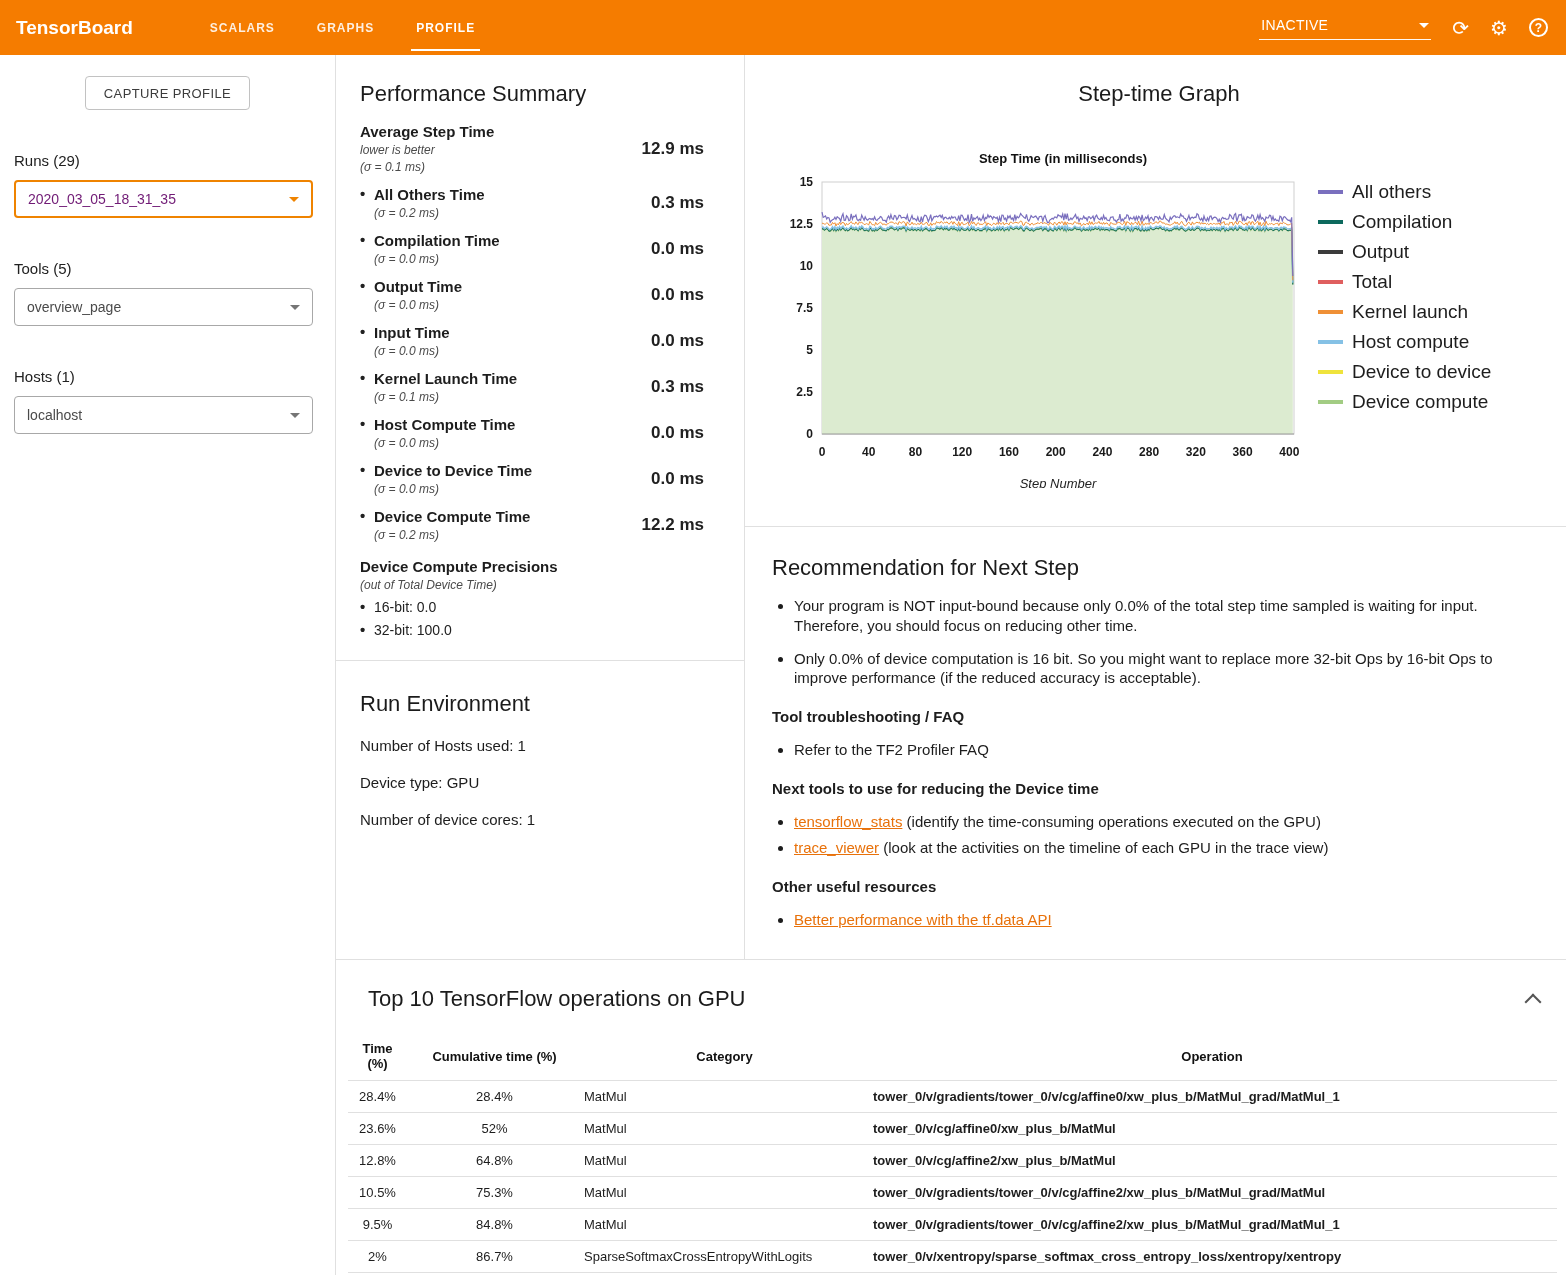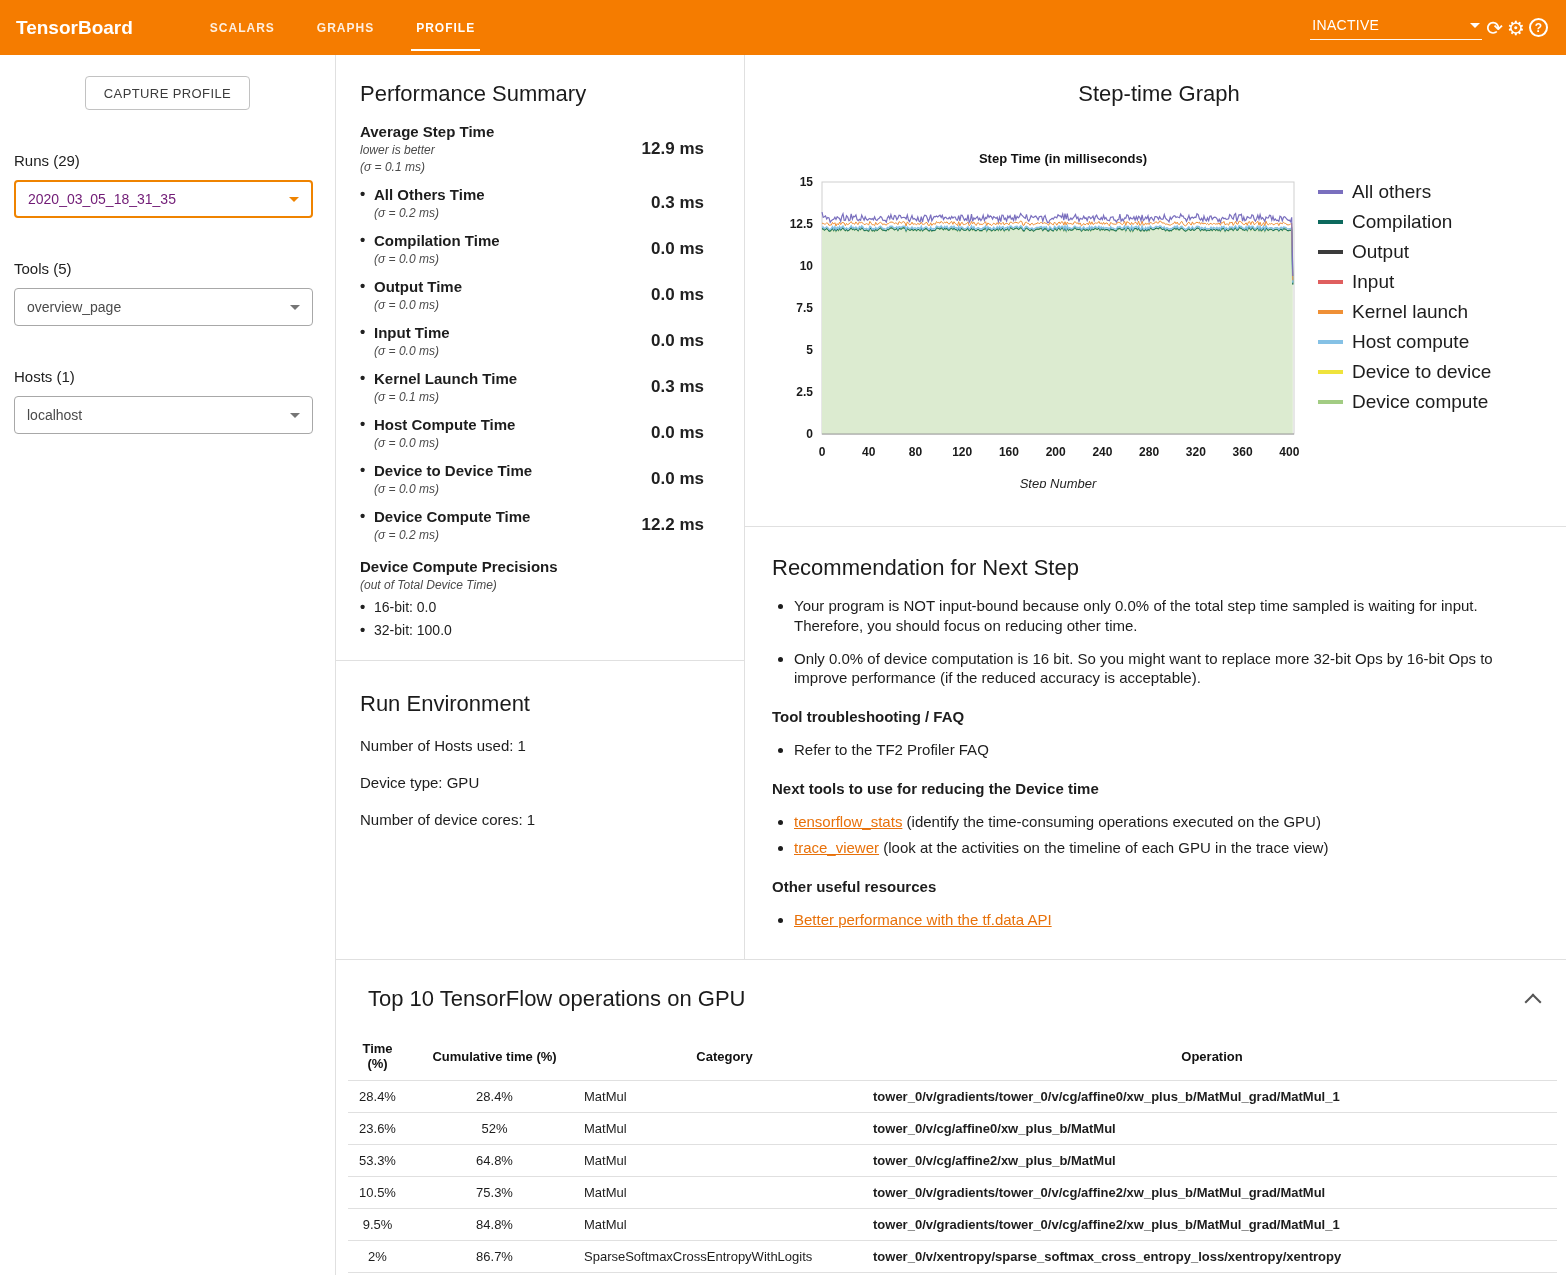--- a/index.html
+++ b/index.html
@@ -10,21 +10,21 @@
   .toolbar { height: 55px; background: #f57c00; display: flex; align-items: center;
     padding: 0 18px 0 16px; color: #fff; }
   .tb-title { font-size: 19px; font-weight: 700; margin-right: 56px; }
   .tabs { display: flex; height: 100%; }
   .tab { display: flex; align-items: center; padding: 0 21px; font-size: 12px;
     letter-spacing: 1px; font-weight: 700; color: rgba(255,255,255,0.88);
     cursor: pointer; position: relative; }
   .tab.active { color: #fff; }
   .tab.active::after { content: ""; position: absolute; left: 16px; right: 16px;
     bottom: 4px; height: 2px; background: #fff; }
-  .toolbar-right { margin-left: auto; display: flex; align-items: center; gap: 4px; }
+  .toolbar-right { margin-left: auto; display: flex; align-items: center; gap: 21px; }
   .status-select { display: flex; align-items: center; justify-content: space-between;
     width: 172px; border-bottom: 1px solid rgba(255,255,255,0.95); padding: 2px 2px 6px 2px;
     font-size: 14px; letter-spacing: 0.3px; cursor: pointer; }
   .caret-white { width: 0; height: 0; border-left: 5px solid transparent;
     border-right: 5px solid transparent; border-top: 5px solid #fff; }
   .icon-btn { font-family: "DejaVu Sans", sans-serif; font-size: 20px; color: #fff;
     cursor: pointer; line-height: 1; }
   .help-icon { width: 19px; height: 19px; border: 2px solid #fff; border-radius: 50%;
     display: flex; align-items: center; justify-content: center; font-size: 12px;
     font-weight: 700; cursor: pointer; }
@@ -292,21 +292,21 @@
                 <div class="legend-item">
                   <span class="legend-swatch" style="background: rgb(13, 105, 93);"></span>
                   <span>Compilation</span>
                 </div>
                 <div class="legend-item">
                   <span class="legend-swatch" style="background: rgb(59, 59, 59);"></span>
                   <span>Output</span>
                 </div>
                 <div class="legend-item">
                   <span class="legend-swatch" style="background: rgb(223, 95, 95);"></span>
-                  <span>Input</span>
+                  <span>Total</span>
                 </div>
                 <div class="legend-item">
                   <span class="legend-swatch" style="background: rgb(239, 144, 54);"></span>
                   <span>Kernel launch</span>
                 </div>
                 <div class="legend-item">
                   <span class="legend-swatch" style="background: rgb(133, 193, 229);"></span>
                   <span>Host compute</span>
                 </div>
                 <div class="legend-item">
@@ -371,21 +371,21 @@
               <td>MatMul</td>
               <td>tower_0/v/gradients/tower_0/v/cg/affine0/xw_plus_b/MatMul_grad/MatMul_1</td>
             </tr>
             <tr>
               <td>23.6%</td>
               <td>52%</td>
               <td>MatMul</td>
               <td>tower_0/v/cg/affine0/xw_plus_b/MatMul</td>
             </tr>
             <tr>
-              <td>53.3%</td>
+              <td>12.8%</td>
               <td>64.8%</td>
               <td>MatMul</td>
               <td>tower_0/v/cg/affine2/xw_plus_b/MatMul</td>
             </tr>
             <tr>
               <td>10.5%</td>
               <td>75.3%</td>
               <td>MatMul</td>
               <td>tower_0/v/gradients/tower_0/v/cg/affine2/xw_plus_b/MatMul_grad/MatMul</td>
             </tr>

